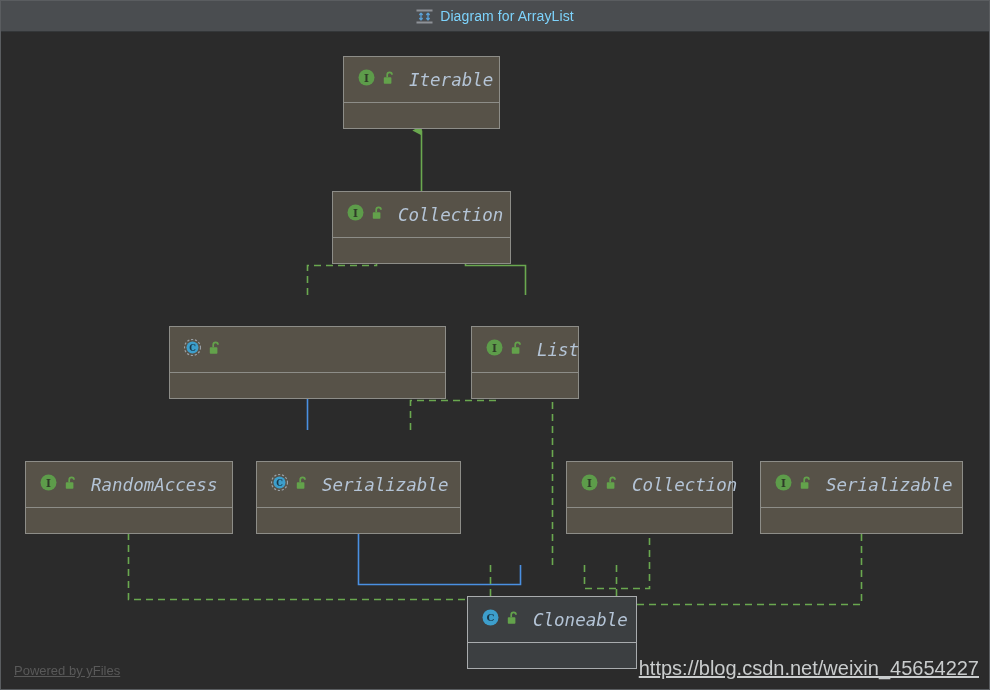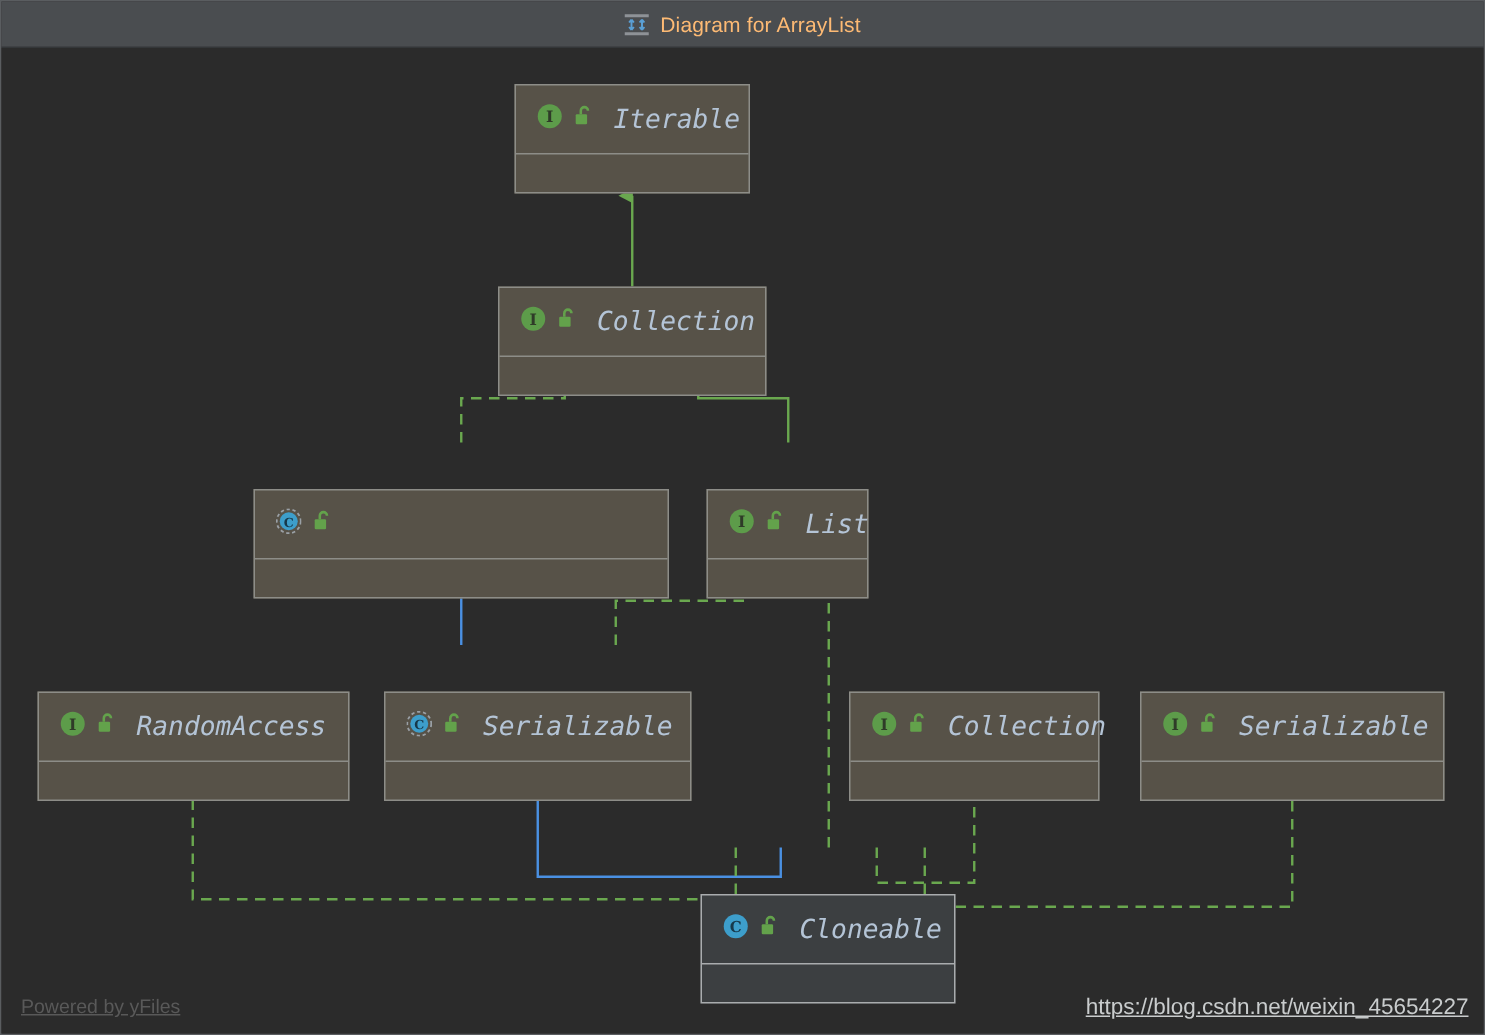--- a/index.html
+++ b/index.html
@@ -19,21 +19,21 @@
     position:absolute;left:0;top:0;width:100%;height:31px;
     background:#4a4d50;
     border-bottom:1px solid #343739;
     box-sizing:border-box;
     display:flex;align-items:center;justify-content:center;
     user-select:none;
   }
   #titlebar .tb-inner{display:flex;align-items:center;gap:7px;}
   .diagram-glyph{display:block;}
   #titlebar .tb-text{
-    font-size:14px;color:#fdba74;
+    font-size:14px;color:#7dd3fc;
     font-family:"Liberation Sans",sans-serif;
     letter-spacing:.1px;
   }
   
   #canvas{
     position:absolute;left:0;top:31px;
     width:988px;height:657px;
     background:#2b2b2b;
     overflow:hidden;
   }
@@ -65,21 +65,21 @@
     font-style:italic;
   }
   .ico{flex:0 0 auto;display:block;}
   
   .wm{
     position:absolute;user-select:none;
     font-family:"Liberation Sans",sans-serif;
     text-decoration:underline;
   }
   #wm-yfiles{left:13px;bottom:11px;font-size:13px;color:#595959;}
-  #wm-url{right:10px;bottom:9px;font-size:15px;color:#c9cccd;margin-left:40px;}
+  #wm-url{right:10px;bottom:9px;font-size:20px;color:#c9cccd;margin-left:40px;}
 </style>
 </head>
 <body>
 
 <div id="app">
 
   <div id="titlebar">
     <div class="tb-inner">
       <span>
         <svg class="diagram-glyph" width="17" height="15" viewBox="0 0 17 15">

